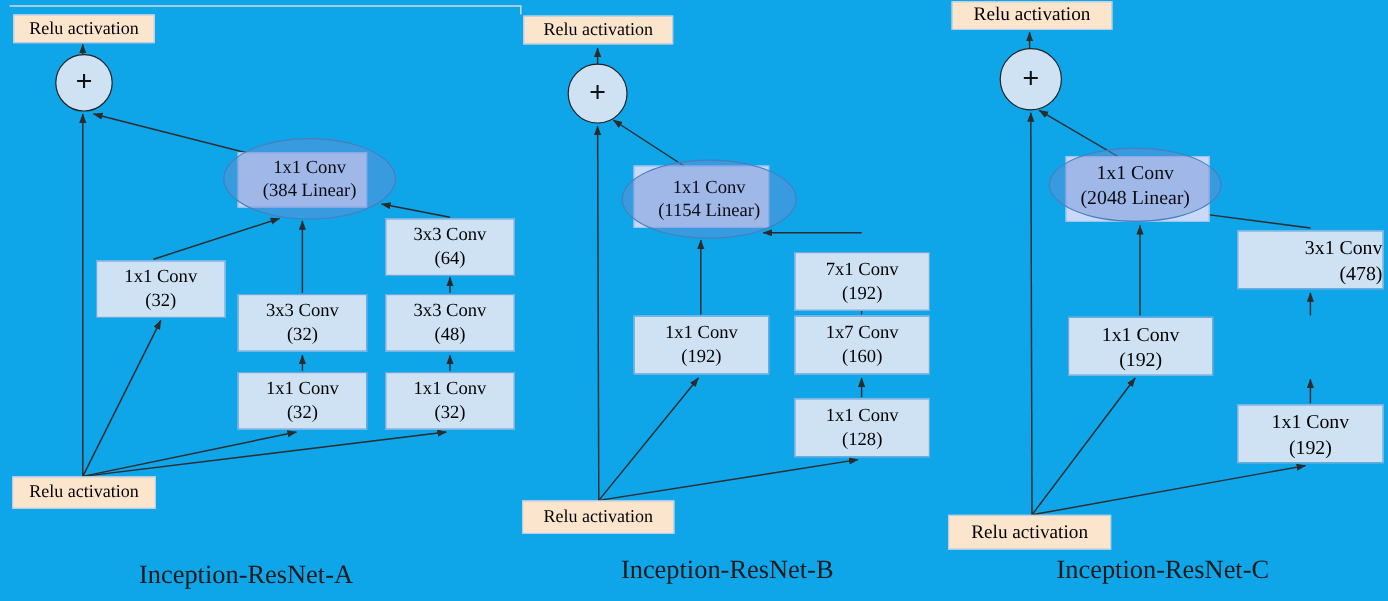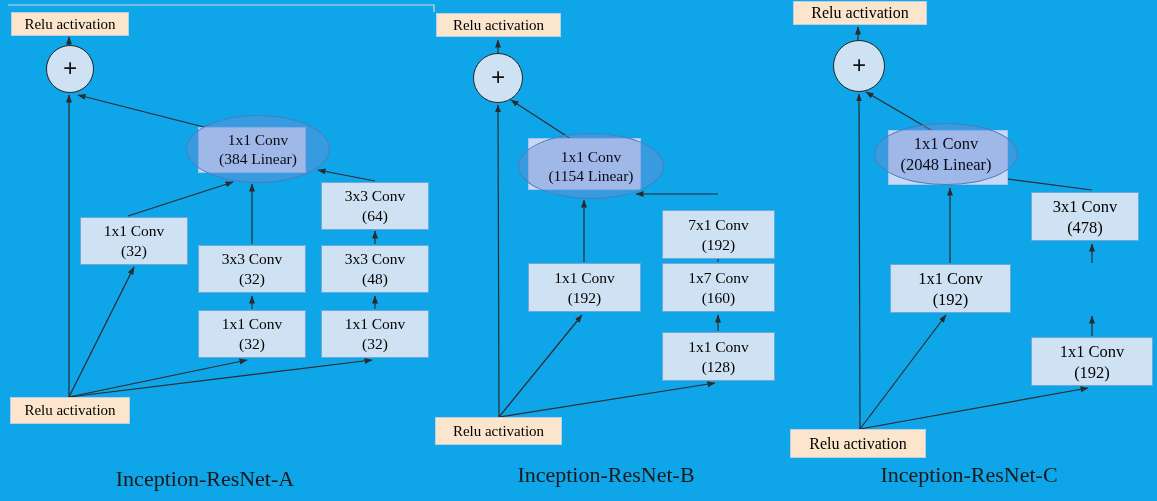--- a/index.html
+++ b/index.html
@@ -180,21 +180,21 @@
   <div class="ellipse" style="left:874px;top:123px;width:144px;height:62px;"></div>
   <div class="etext f17" style="left:874px;top:133px;width:144px;height:42px;">
     <span>1x1 Conv</span>
     <span>(2048 Linear)</span>
   </div>
 
   <div class="conv f17" style="left:890px;top:264px;width:121px;height:49px;">
     <span>1x1 Conv</span>
     <span>(192)</span>
   </div>
-  <div class="conv f17" style="left:1031px;top:192px;width:108px;height:49px;">
+  <div class="conv f17" style="left:1031px;top:192px;width:122px;height:49px;align-items:flex-end;">
     <span>3x1 Conv</span>
     <span>(478)</span>
   </div>
   <div class="conv f17" style="left:1031px;top:337px;width:122px;height:49px;">
     <span>1x1 Conv</span>
     <span>(192)</span>
   </div>
 
   <div class="relu f16" style="left:790px;top:429px;width:136px;height:29px;">Relu activation</div>
 

